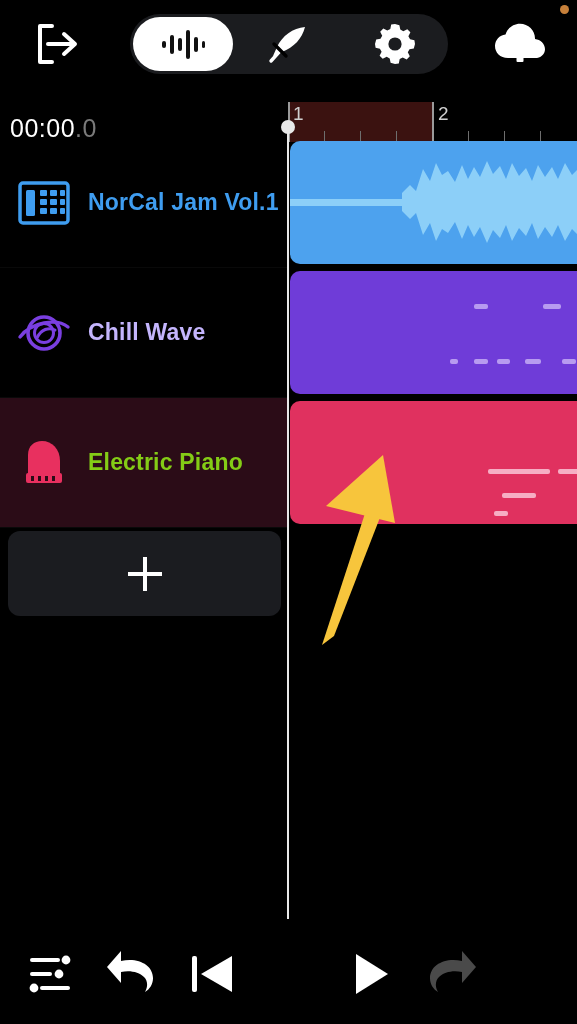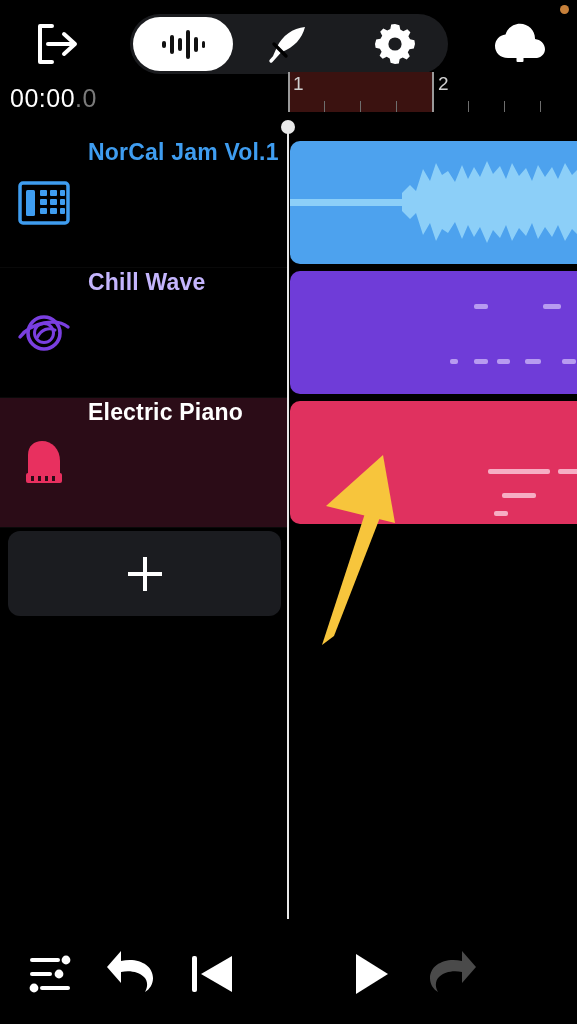--- a/index.html
+++ b/index.html
@@ -39,21 +39,21 @@
     position: absolute; right: 30px; top: 18px; width: 54px; height: 50px;
     display: flex; align-items: center; justify-content: center;
   }
   .corner-dot {
     position: absolute; right: 8px; top: 5px; width: 9px; height: 9px;
     border-radius: 50%; background: #c7803a;
   }
 
   
   .ruler-row {
-    position: absolute; top: 72px; left: 0; width: 577px; height: 50px;
+    position: absolute; top: 102px; left: 0; width: 577px; height: 50px;
   }
   .timecode {
     position: absolute; left: 10px; top: 12px;
     font-size: 25px; color: #fff; letter-spacing: 0.5px;
   }
   .timecode .frac { color: #7a7a7a; }
   .ruler {
     position: absolute; left: 288px; top: 0; width: 289px; height: 50px;
     overflow: hidden;
   }
@@ -68,21 +68,21 @@
     position: absolute; top: 1px; font-size: 19px; color: #cfcfcf;
   }
   .beat-tick {
     position: absolute; bottom: 10px; width: 1px; height: 11px; background: #6e6e6e;
   }
 
   
   .tracks { position: absolute; left: 0; top: 138px; width: 288px; }
   .track-head {
     position: relative; width: 288px; height: 130px;
-    display: flex; align-items: flex-start;
+    display: flex; align-items: center;
     border-bottom: 1px solid #090909;
   }
   .track-head.selected { background: #2b0c17; }
   .track-icon {
     width: 88px; min-width: 88px; height: 130px;
     display: flex; align-items: center; justify-content: center;
   }
   .track-name {
     font-size: 23px; font-weight: bold; line-height: 1.25;
     padding-right: 8px; letter-spacing: 0.2px;
@@ -248,21 +248,21 @@
           <path fill="#e8305f" d="M12 38 L12 18 C12 9 18 4 26 4 C36 4 44 12 44 24 L44 38 Z"></path>
           <rect x="10" y="36" width="36" height="10" rx="2" fill="#e8305f"></rect>
           <g fill="#2b0c17">
             <rect x="15" y="39" width="3" height="5"></rect>
               <rect x="22" y="39" width="3" height="5"></rect>
             <rect x="29" y="39" width="3" height="5"></rect>
               <rect x="36" y="39" width="3" height="5"></rect>
           </g>
         </svg>
       </div>
-      <div class="track-name" style="color:#ffffff;">Electric Piano</div>
+      <div class="track-name" style="color:#84cc16;">Electric Piano</div>
     </div>
   </div>
 
   <div class="lanes">
 
     <div class="lane">
       <div class="clip" style="background:#4da2ee;">
         <svg width="300" height="123" viewBox="0 0 300 123">
           <rect x="0" y="58" width="112" height="7" fill="#8ccff8"></rect>
           <path fill="#8ccff8" d="M112 52 L120 44 L126 50 L133 28 L140 40 L146 22 L152 34 L158 30 L165 41 L172 24

